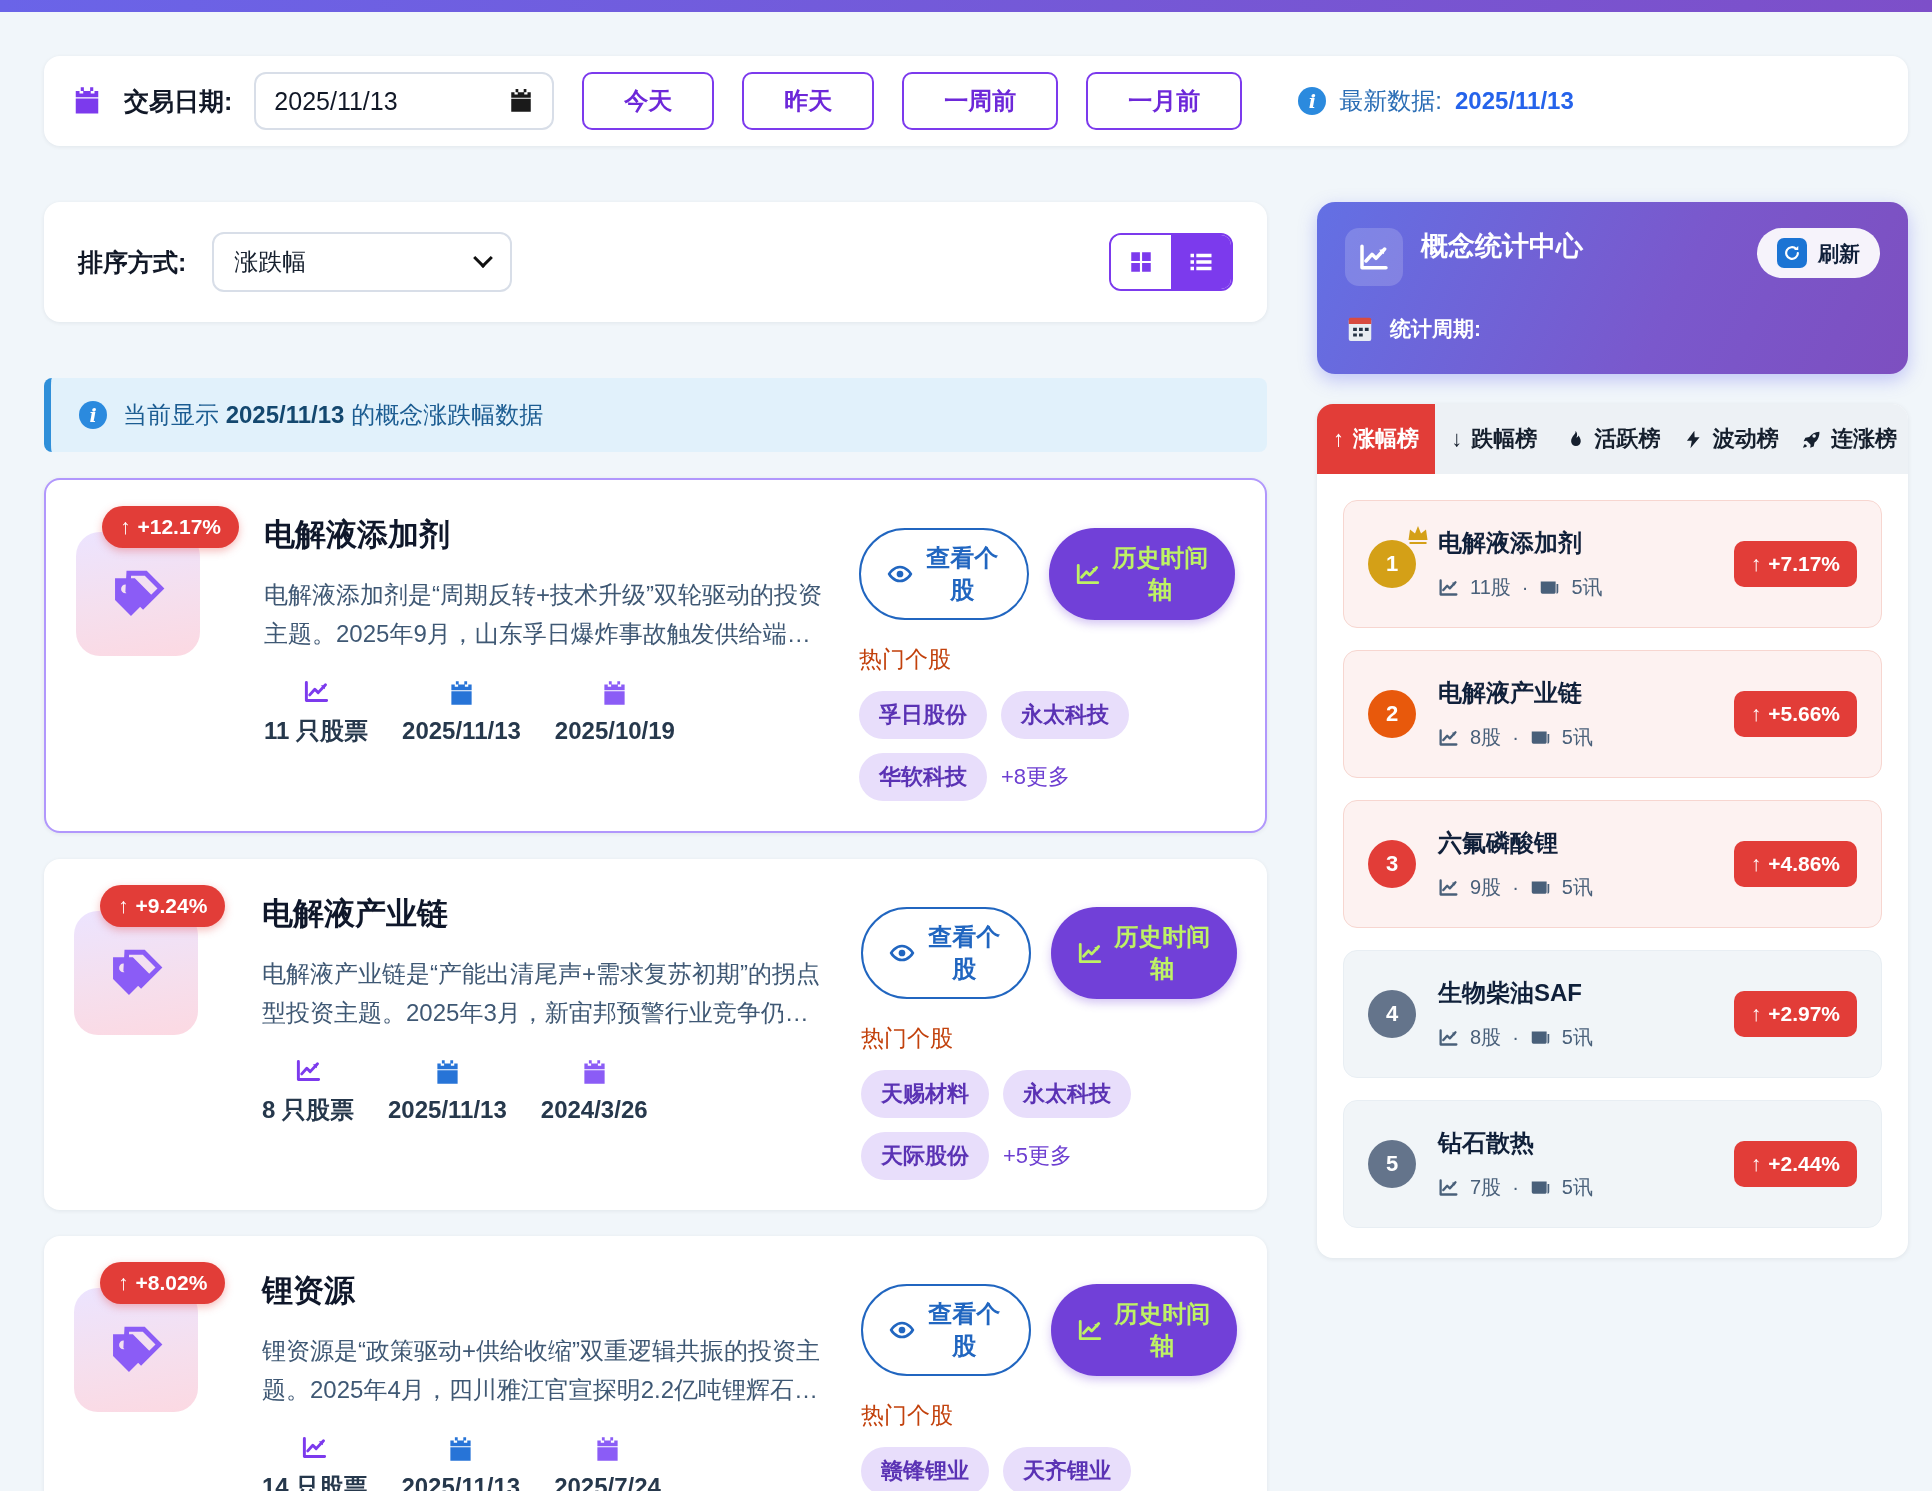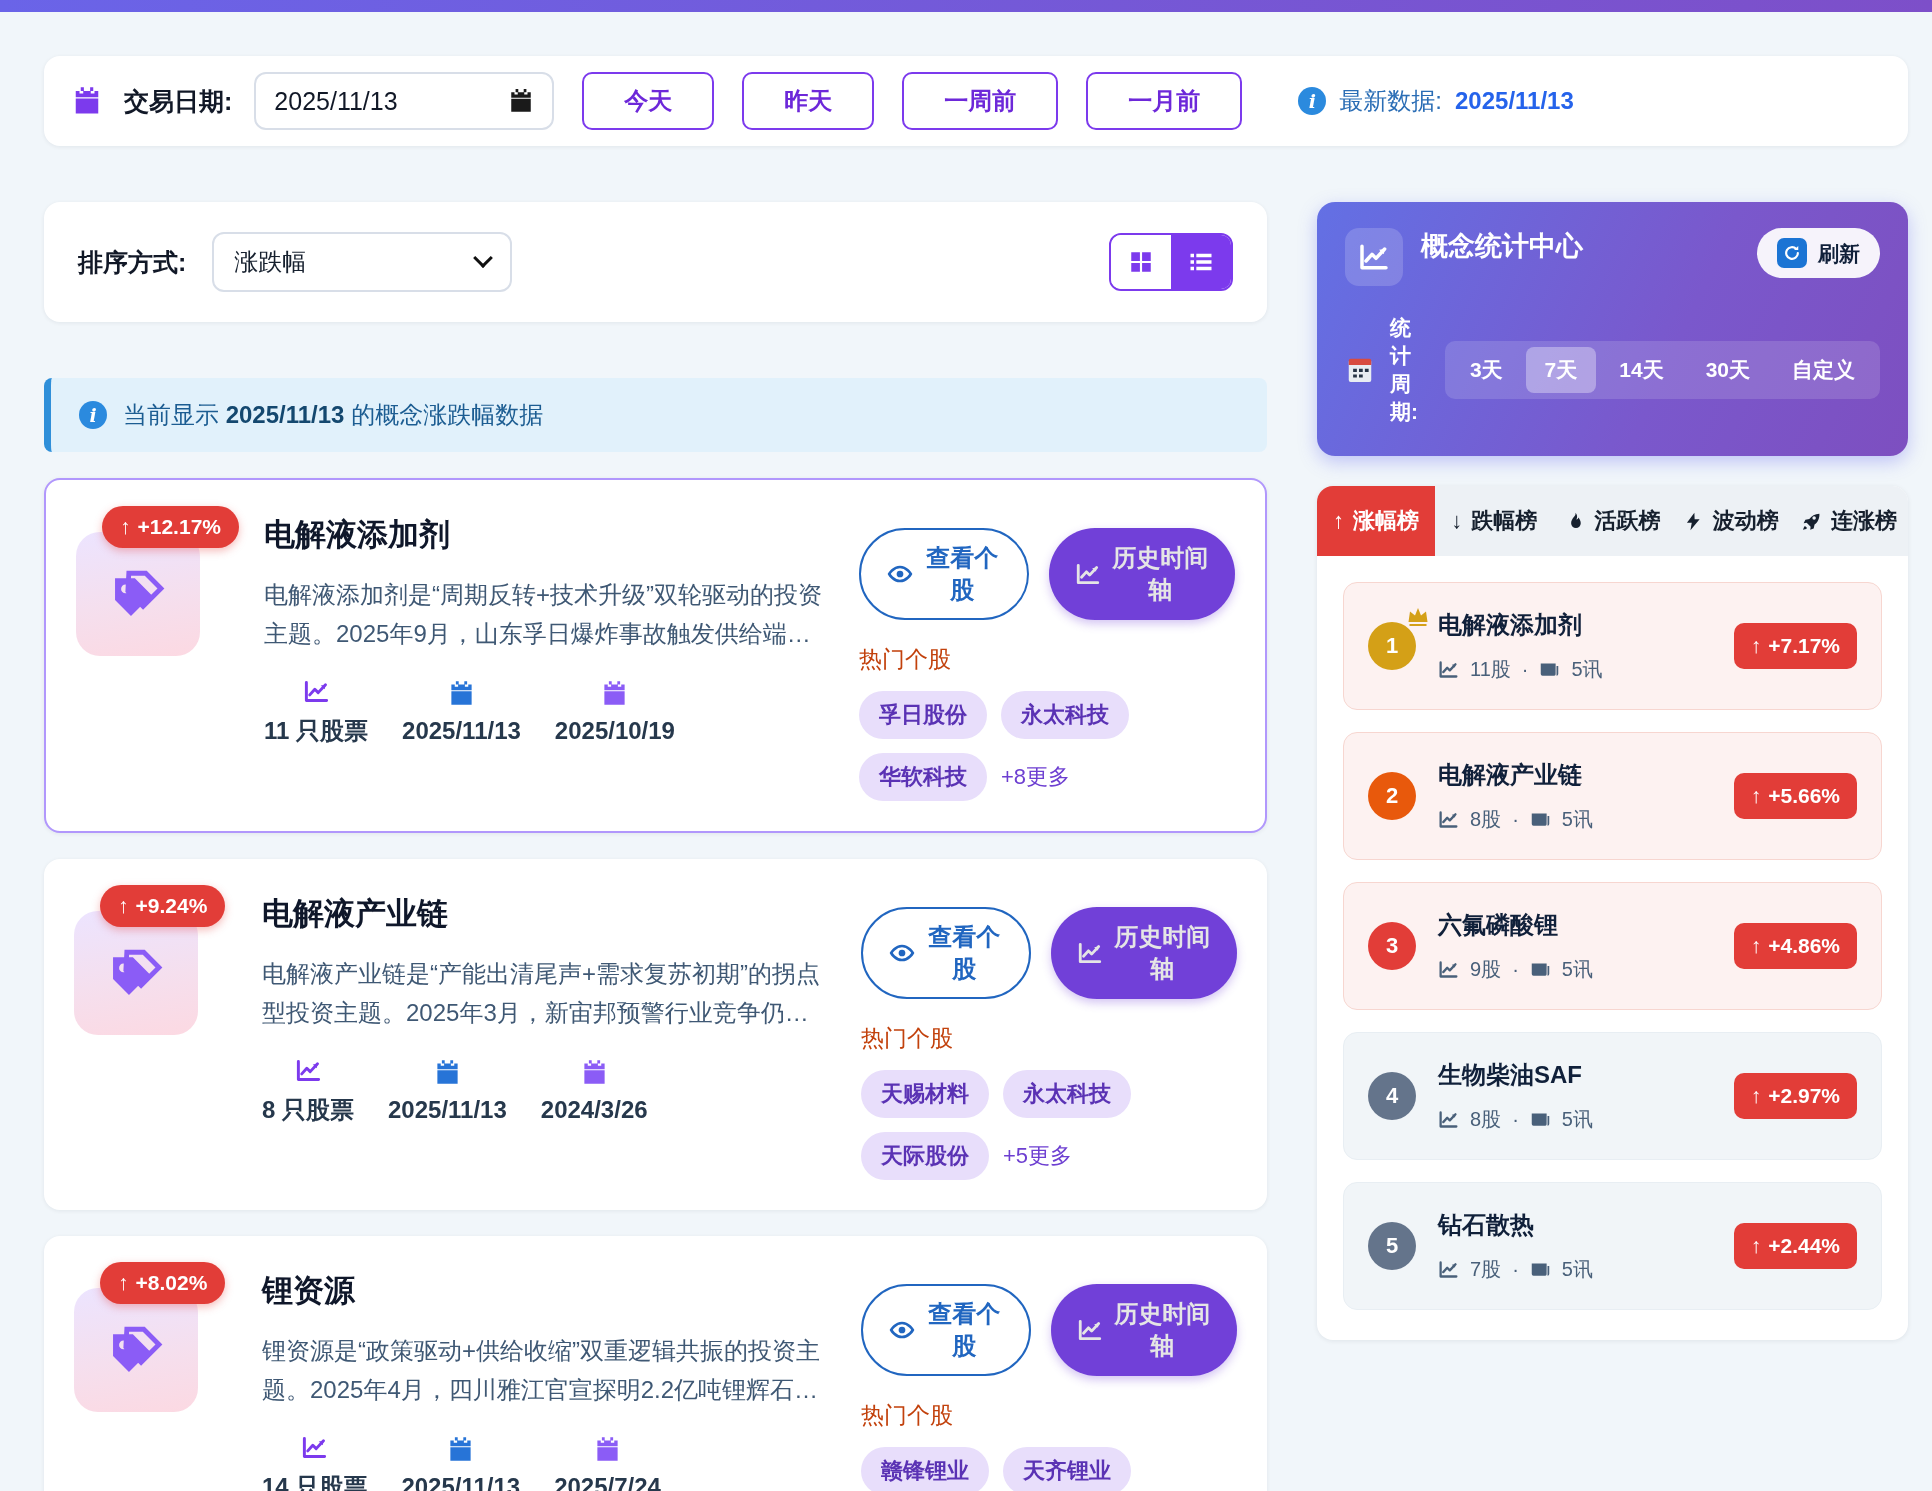--- a/index.html
+++ b/index.html
@@ -48,21 +48,21 @@
   .icon-tile { width:124px; height:124px; margin-top:26px; border-radius:24px; background:linear-gradient(170deg,#ece4ff 0%,#f5dfee 55%,#fcd9e2 100%); display:flex; align-items:center; justify-content:center; color:#8b5cf6; }
   .card-mid { flex:1; min-width:0; padding-top:8px; }
   .card-title { font-size:31px; font-weight:bold; color:#0f172a; margin-bottom:20px; }
   .card-desc { font-size:24px; color:#3f5874; line-height:1.62; display:-webkit-box; -webkit-line-clamp:2; -webkit-box-orient:vertical; overflow:hidden; margin-bottom:24px; }
   .meta { display:flex; gap:34px; font-size:24px; color:#26384c; align-items:center; font-weight:bold; }
   .meta-item { display:flex; align-items:center; gap:10px;flex-direction:column; }
   .mi-purple { color:#7c3aed; } .mi-blue { color:#2774d7; } .mi-lav { color:#8b5cf6; }
   .card-right { width:376px; flex:none; padding-top:22px; }
   .btn-row { display:flex; gap:20px; margin-bottom:24px; align-items:center; }
   .btn-view { display:flex; align-items:center; gap:11px; border:2.5px solid #2166c0; color:#2166c0; background:#fff; border-radius:999px; padding:12px 26px; font-size:24px; font-weight:bold; cursor:pointer; }
-  .btn-history { display:flex; align-items:center; gap:11px; border:none; background:#7140d8; color:#e5e5e5; border-radius:999px; padding:14px 26px; font-size:24px; font-weight:bold; cursor:pointer; box-shadow:0 4px 10px rgba(113,64,216,.3); }
+  .btn-history { display:flex; align-items:center; gap:11px; border:none; background:#7140d8; color:#bef264; border-radius:999px; padding:14px 26px; font-size:24px; font-weight:bold; cursor:pointer; box-shadow:0 4px 10px rgba(113,64,216,.3); }
   .hot-label { font-size:23px; color:#c2410c; margin-bottom:16px; }
   .tag-row { display:flex; gap:14px; align-items:center; flex-wrap:wrap; }
   .stock-tag { background:#e8defb; color:#5a32b4; border-radius:999px; padding:9px 20px; font-size:22px; font-weight:600; cursor:pointer; white-space:nowrap; }
   .more-link { color:#6d3fd1; font-size:22px; cursor:pointer; white-space:nowrap; }
 
   
   .stats-panel { background:linear-gradient(115deg,#6370e4 0%,#7a58cc 60%,#7d4fc0 100%); border-radius:18px; padding:26px 28px 30px; color:#fff; box-shadow:0 6px 18px rgba(99,102,241,.35); }
   .sp-head { display:flex; align-items:flex-start; gap:18px; }
   .sp-icon { width:58px; height:58px; background:rgba(255,255,255,.17); border-radius:14px; display:flex; align-items:center; justify-content:center; flex:none; }
   .sp-title { font-size:27px; font-weight:bold; }
@@ -454,27 +454,20 @@
         </div>
         <div class="sp-periods">
           <span class="ico">
             <svg width="30" height="30" viewBox="0 0 24 24">
                 <path fill="#e8edf2" d="M3 5h18v15a1.5 1.5 0 0 1-1.5 1.5h-15A1.5 1.5 0 0 1 3 20z"></path>
                 <path fill="#d84b40" d="M3 4.5A1.5 1.5 0 0 1 4.5 3h15A1.5 1.5 0 0 1 21 4.5V8H3z"></path>
                 <path fill="#263445" d="M6.5 11h3v2.5h-3zm4.7 0h3v2.5h-3zm4.7 0h3v2.5h-3zM6.5 15.5h3V18h-3zm4.7 0h3V18h-3z"></path>
               </svg>
           </span>
           <span>统计周期:</span>
-          <div class="period-group">
-            <button class="period-btn">3天</button>
-            <button class="period-btn active">7天</button>
-            <button class="period-btn">14天</button>
-            <button class="period-btn">30天</button>
-            <button class="period-btn">自定义</button>
-          </div>
         </div>
       </section>
 
       <section class="rank-card">
         <div class="tabs">
           <div class="tab active">
               <span>↑</span>
               <span>涨幅榜</span>
             </div>
           <div class="tab">

